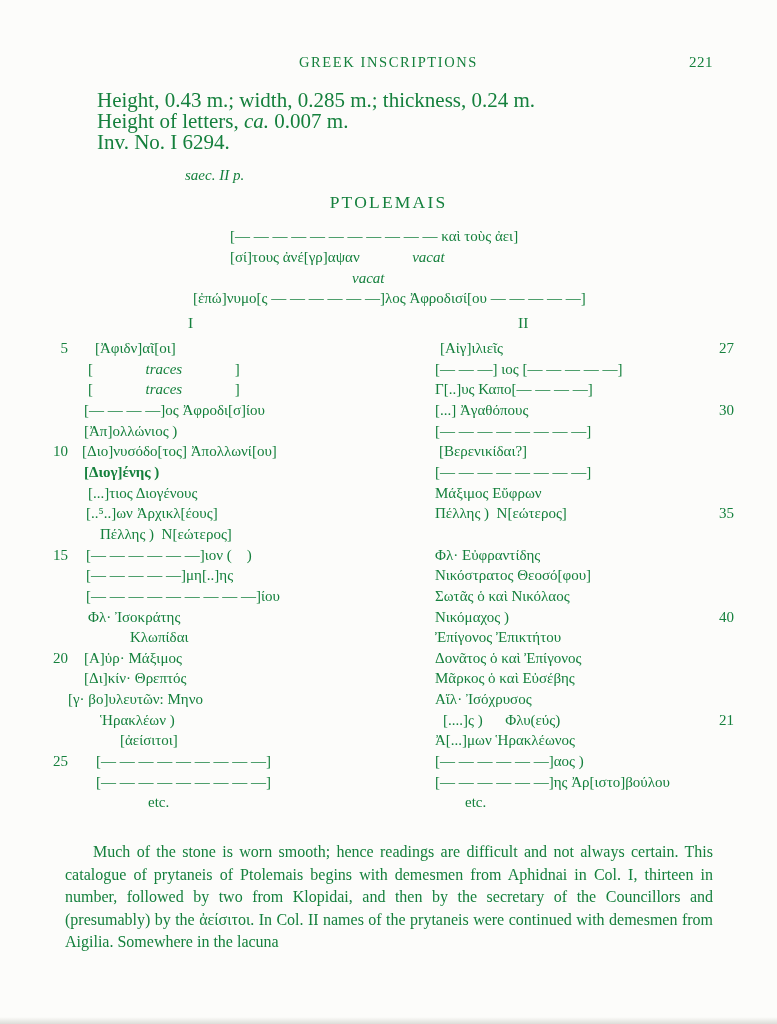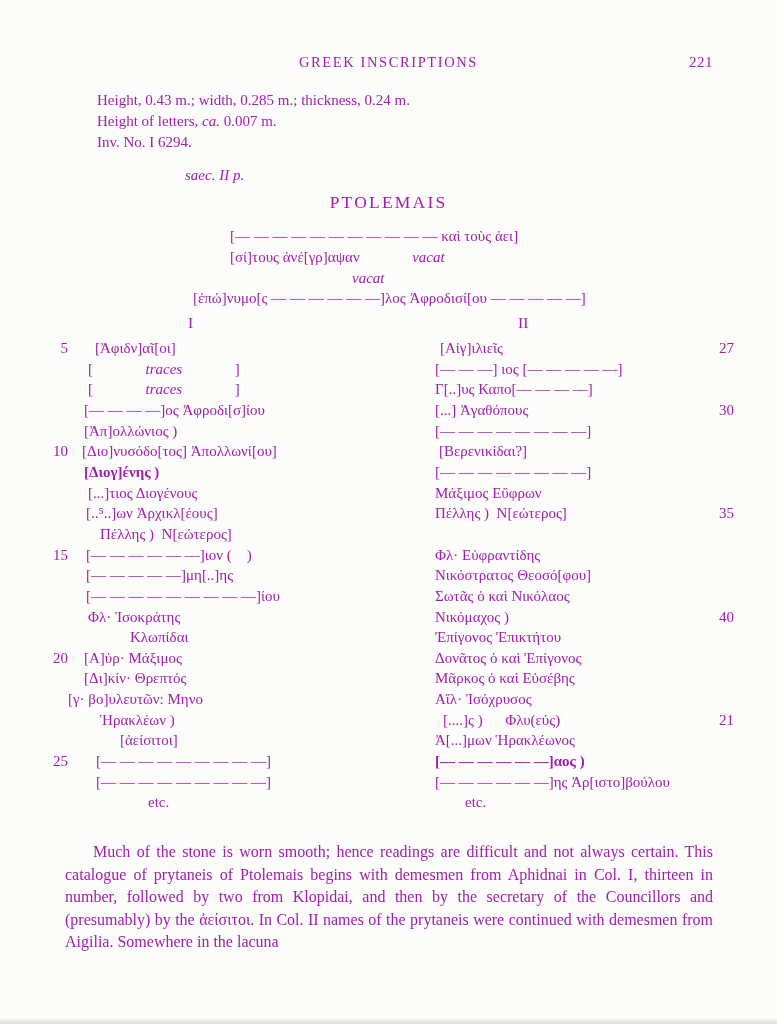--- a/index.html
+++ b/index.html
@@ -1,27 +1,27 @@
 <!DOCTYPE html>
 <html><head>
 <meta charset="utf-8">
 <style>
   html,body{margin:0;padding:0;background:#ffffff;}
   .page{
     width:777px;height:1024px;box-sizing:border-box;position:relative;overflow:hidden;
-    background:#fcfcfa;color:#a21caf;
+    background:#fcfcfa;color:#15803d;
     font-family:"Liberation Serif","DejaVu Serif",serif;
     padding-top:54px;
   }
   .page::after{content:"";position:absolute;left:0;right:0;bottom:0;height:7px;
     background:linear-gradient(#fcfcfa,#ddddd8);}
   .it{font-style:italic;}
   .running-head{position:relative;text-align:center;font-size:14.5px;letter-spacing:1.6px;height:20px;}
   .rh-page{position:absolute;right:64px;top:0;letter-spacing:0.5px;font-size:15px;}
-  .meta{margin:16px 0 0 97px;font-size:15px;line-height:21px;}
+  .meta{margin:16px 0 0 97px;font-size:21px;line-height:21px;}
   .date-label{margin:14px 0 0 185px;font-size:15px;font-style:italic;height:21px;}
   .insc-title{margin-top:4px;text-align:center;font-size:17.5px;letter-spacing:2.2px;height:22px;}
   .prescript{margin-top:12px;font-size:15px;line-height:20.8px;}
   .pre-line{white-space:pre;}
   .col-heads{position:relative;margin-top:5px;height:22px;font-size:15.5px;}
   .ch-left{position:absolute;left:188px;}
   .ch-right{position:absolute;left:518px;}
   .rows{margin-top:2px;font-size:15px;}
   .irow{display:grid;grid-template-columns:28px 335px 300px 40px;margin-left:40px;
     line-height:20.65px;height:20.65px;}
@@ -179,21 +179,21 @@
       </div>
       <div class="irow">
         <span class="lnum"></span>
         <span class="cell" style="padding-left: 52px;"><span>[ἀείσιτοι]</span></span>
         <span class="cell" style="padding-left: 32px; font-family: Liberation Serif, serif;"><span>Ἀ[...]μων Ἡρακλέωνος</span></span>
         <span class="rnum"></span>
       </div>
       <div class="irow">
         <span class="lnum">25</span>
         <span class="cell" style="padding-left: 28px;"><span>[— — — — — — — — —]</span></span>
-        <span class="cell" style="padding-left: 32px; font-weight: bold;"><span>[— — — — — —]αος )</span></span>
+        <span class="cell" style="padding-left: 32px;"><span>[— — — — — —]αος )</span></span>
         <span class="rnum"></span>
       </div>
       <div class="irow">
         <span class="lnum"></span>
         <span class="cell" style="padding-left: 28px;"><span>[— — — — — — — — —]</span></span>
         <span class="cell" style="padding-left: 32px;"><span>[— — — — — —]ης Ἀρ[ιστο]βούλου</span></span>
         <span class="rnum"></span>
       </div>
       <div class="irow">
         <span class="lnum"></span>

